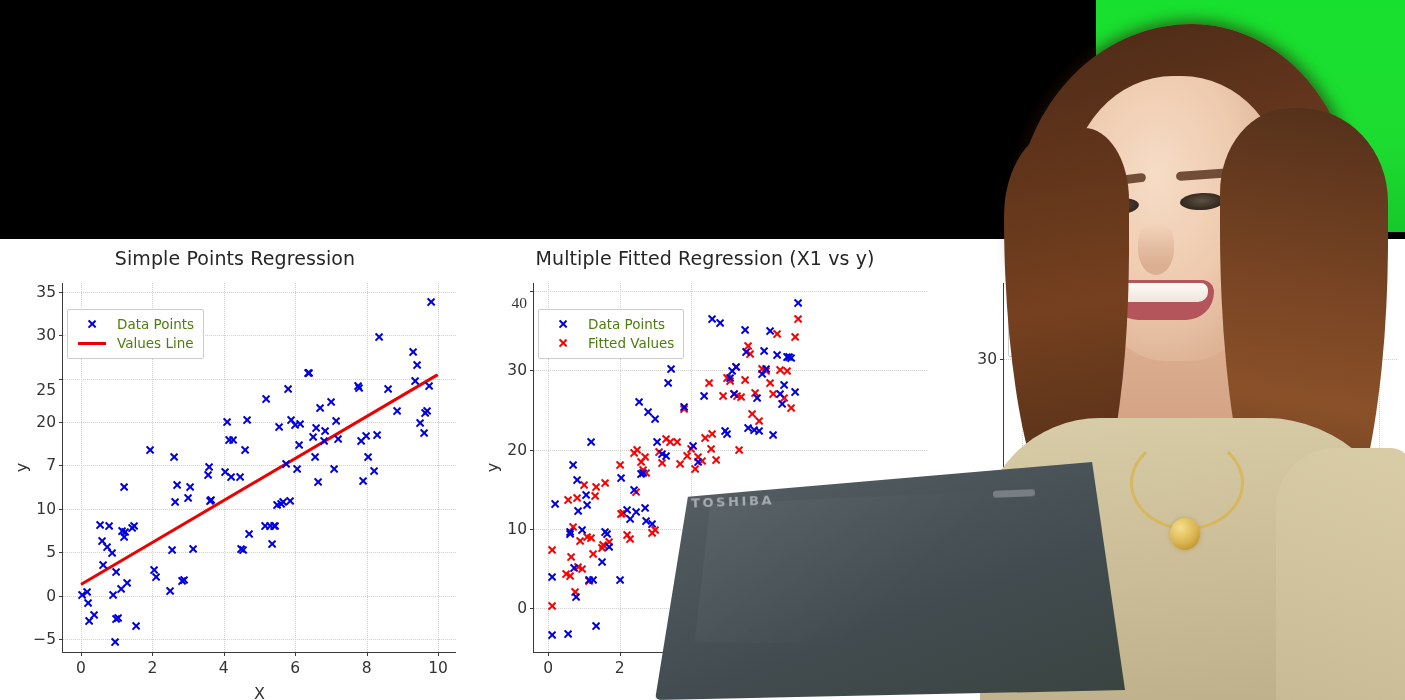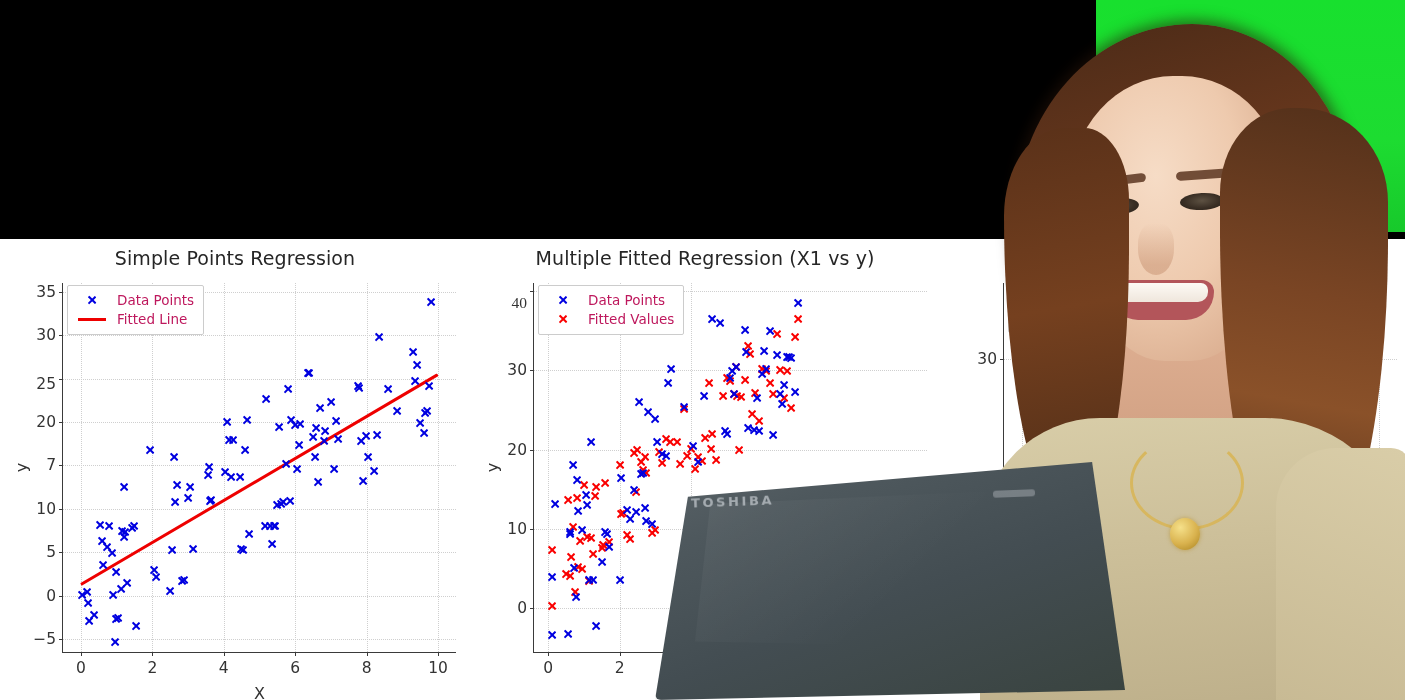--- a/index.html
+++ b/index.html
@@ -161,23 +161,24 @@
   }
 
   
   .legend {
     position: absolute;
     background: #ffffff;
     border: 1px solid #cccccc;
     border-radius: 2px;
     padding: 5px 9px 5px 7px;
     font-size: 13.5px;
-    color: #be185d;
+    color: #4d7c0f;
     line-height: 19px;
     z-index: 5;
+    margin-top: 24px;
   }
   .legend-row {
     display: flex;
     align-items: center;
     white-space: nowrap;
   }
   .legend-swatch {
     position: relative;
     display: inline-block;
     width: 34px;
@@ -408,21 +409,21 @@
         <div class="legend-row">
           <span class="legend-swatch">
             <span class="mk mk-blue"></span>
           </span>
           <span class="legend-text">Data Points</span>
         </div>
         <div class="legend-row">
           <span class="legend-swatch">
             <span class="legend-line" style="background: rgb(238, 0, 0);"></span>
           </span>
-          <span class="legend-text">Fitted Line</span>
+          <span class="legend-text">Values Line</span>
         </div>
       </div>
   <div class="gridline grid-h" style="top: 355.976px;"></div>
       <div class="gridline grid-h" style="top: 312.565px;"></div>
       <div class="gridline grid-h" style="top: 269.153px;"></div>
       <div class="gridline grid-h" style="top: 225.741px;"></div>
       <div class="gridline grid-h" style="top: 182.329px;"></div>
       <div class="gridline grid-h" style="top: 138.918px;"></div>
       <div class="gridline grid-h" style="top: 95.5059px;"></div>
       <div class="gridline grid-h" style="top: 52.0941px;"></div>
@@ -438,21 +439,21 @@
       <div class="tick-y" style="top: 312.565px;">0</div>
       <div class="tick-mark-y" style="top: 312.565px;"></div>
       <div class="tick-y" style="top: 269.153px;">5</div>
       <div class="tick-mark-y" style="top: 269.153px;"></div>
       <div class="tick-y" style="top: 225.741px;">10</div>
       <div class="tick-mark-y" style="top: 225.741px;"></div>
       <div class="tick-y" style="top: 182.329px;">7</div>
       <div class="tick-mark-y" style="top: 182.329px;"></div>
       <div class="tick-y" style="top: 138.918px;">20</div>
       <div class="tick-mark-y" style="top: 138.918px;"></div>
-      <div class="tick-y" style="top: 101px;">25</div>
+      <div class="tick-y" style="top: 107px;">25</div>
       <div class="tick-mark-y" style="top: 95.5059px;"></div>
       <div class="tick-y" style="top: 52.0941px;">30</div>
       <div class="tick-mark-y" style="top: 52.0941px;"></div>
       <div class="tick-y" style="top: 8.68235px;">35</div>
       <div class="tick-mark-y" style="top: 8.68235px;"></div>
       <div class="tick-mark-x" style="left: 17.8636px;"></div>
       <div class="tick-x" style="left: 17.8636px;">0</div>
       <div class="tick-mark-x" style="left: 89.3182px;"></div>
       <div class="tick-x" style="left: 89.3182px;">2</div>
       <div class="tick-mark-x" style="left: 160.773px;"></div>

